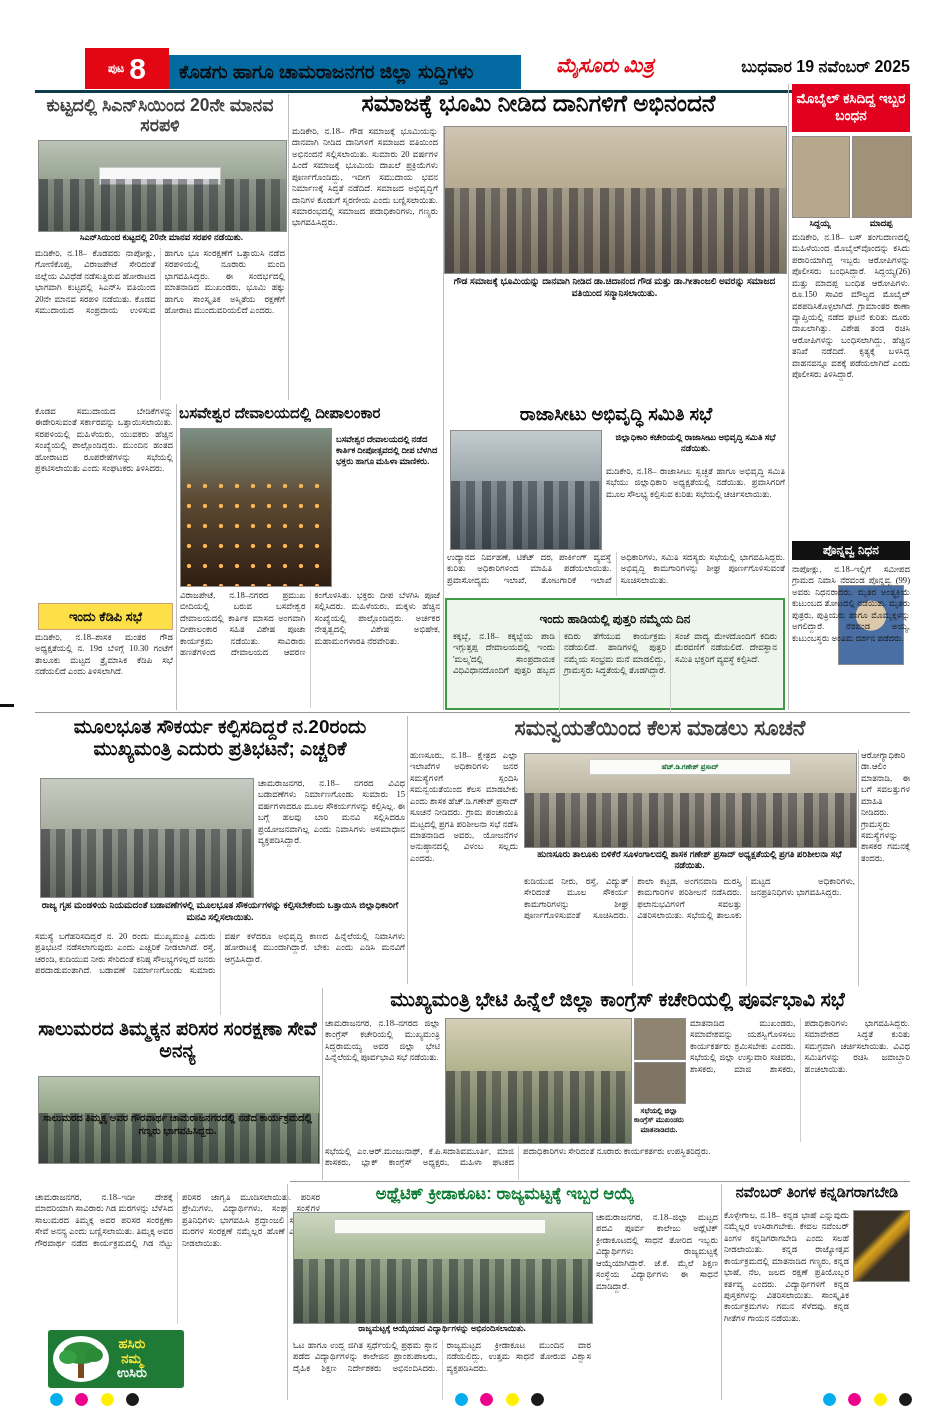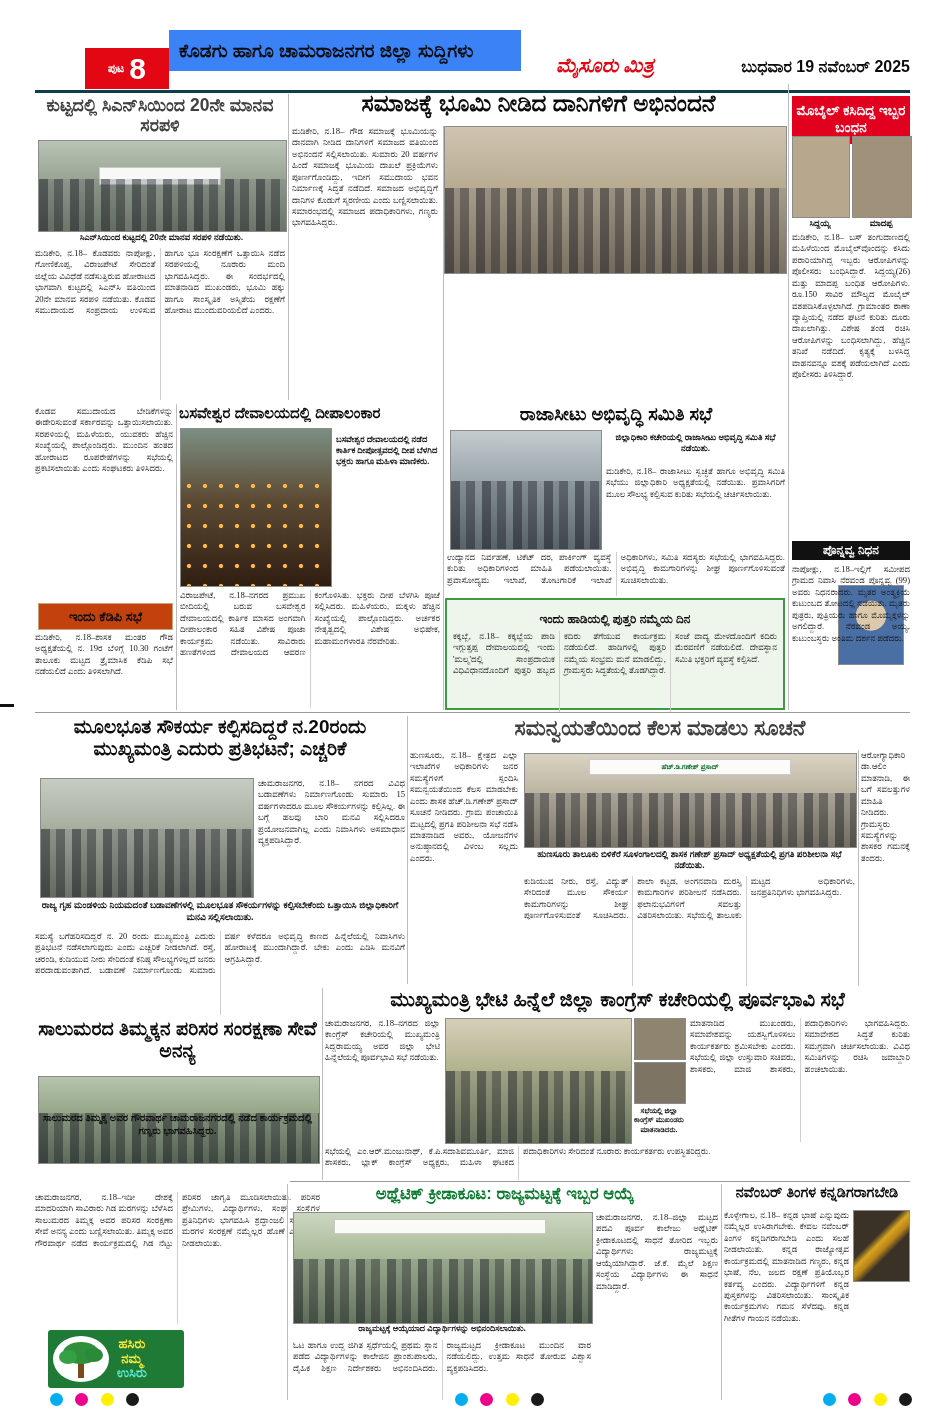--- a/index.html
+++ b/index.html
@@ -30,45 +30,46 @@
 </style>
 </head>
 <body>
 
 <div class="page">
 
   <div class="abs" style="left:85px;top:48px;width:84px;height:41px;background:#e30613;color:#fff;display:flex;align-items:center;justify-content:center;gap:5px;">
     <span style="font-size:11px;font-weight:700;">ಪುಟ</span>
     <span style="font-size:30px;font-weight:700;line-height:1;">8</span>
   </div>
-  <div class="abs" style="left:169px;top:30px;width:352px;height:41px;background:#3b82f6;display:flex;align-items:center;">
+  <div class="abs" style="left:169px;top:55px;width:352px;height:34px;background:#0369a1;display:flex;align-items:center;">
     <span style="font-size:18.5px;font-weight:700;color:#0c0c0c;padding-left:10px;">ಕೊಡಗು ಹಾಗೂ ಚಾಮರಾಜನಗರ ಜಿಲ್ಲಾ ಸುದ್ದಿಗಳು</span>
   </div>
   <div class="abs" style="left:540px;top:54px;width:130px;font-family:'Liberation Serif',serif;font-style:italic;font-weight:700;font-size:20px;color:#e30613;text-align:center;">ಮೈಸೂರು ಮಿತ್ರ</div>
   <div class="abs" style="left:690px;top:58px;width:220px;font-size:16px;font-weight:700;color:#0c0c0c;text-align:right;">ಬುಧವಾರ 19 ನವೆಂಬರ್ 2025</div>
   <div class="abs" style="left:35px;top:90px;width:875px;height:3px;background:#0e3d4c;"></div>
 
   <div class="abs hl redhl" style="left:35px;top:95px;width:250px;font-size:17.5px;">ಕುಟ್ಟದಲ್ಲಿ ಸಿಎನ್‌ಸಿಯಿಂದ 20ನೇ ಮಾನವ ಸರಪಳಿ</div>
   <div class="photo ppl" style="left:38px;top:140px;width:247px;height:90px;background:linear-gradient(180deg,#b9c3b6 0%,#97a391 45%,#6e7a68 100%);">
     <div class="banner" style="left:60px;top:26px;width:120px;height:16px;"></div>
   </div>
   <div class="abs cap" style="left:35px;top:232px;width:253px;font-size:8.5px;">ಸಿಎನ್‌ಸಿಯಿಂದ ಕುಟ್ಟದಲ್ಲಿ 20ನೇ ಮಾನವ ಸರಪಳಿ ನಡೆಯಿತು.</div>
   <div class="abs bt c2" style="left:35px;top:248px;width:250px;height:152px;">ಮಡಿಕೇರಿ, ನ.18– ಕೊಡವರು ನಾಪೋಕ್ಲು, ಗೋಣಿಕೊಪ್ಪ, ವಿರಾಜಪೇಟೆ ಸೇರಿದಂತೆ ಜಿಲ್ಲೆಯ ವಿವಿಧೆಡೆ ನಡೆಸುತ್ತಿರುವ ಹೋರಾಟದ ಭಾಗವಾಗಿ ಕುಟ್ಟದಲ್ಲಿ ಸಿಎನ್‌ಸಿ ವತಿಯಿಂದ 20ನೇ ಮಾನವ ಸರಪಳಿ ನಡೆಯಿತು. ಕೊಡವ ಸಮುದಾಯದ ಸಂಪ್ರದಾಯ ಉಳಿಸುವ ಹಾಗೂ ಭೂ ಸಂರಕ್ಷಣೆಗೆ ಒತ್ತಾಯಿಸಿ ನಡೆದ ಸರಪಳಿಯಲ್ಲಿ ನೂರಾರು ಮಂದಿ ಭಾಗವಹಿಸಿದ್ದರು. ಈ ಸಂದರ್ಭದಲ್ಲಿ ಮಾತನಾಡಿದ ಮುಖಂಡರು, ಭೂಮಿ ಹಕ್ಕು ಹಾಗೂ ಸಾಂಸ್ಕೃತಿಕ ಅಸ್ಮಿತೆಯ ರಕ್ಷಣೆಗೆ ಹೋರಾಟ ಮುಂದುವರಿಯಲಿದೆ ಎಂದರು.</div>
   <div class="abs bt" style="left:35px;top:406px;width:138px;height:194px;">ಕೊಡವ ಸಮುದಾಯದ ಬೇಡಿಕೆಗಳನ್ನು ಈಡೇರಿಸುವಂತೆ ಸರ್ಕಾರವನ್ನು ಒತ್ತಾಯಿಸಲಾಯಿತು. ಸರಪಳಿಯಲ್ಲಿ ಮಹಿಳೆಯರು, ಯುವಕರು ಹೆಚ್ಚಿನ ಸಂಖ್ಯೆಯಲ್ಲಿ ಪಾಲ್ಗೊಂಡಿದ್ದರು. ಮುಂದಿನ ಹಂತದ ಹೋರಾಟದ ರೂಪರೇಷೆಗಳನ್ನು ಸಭೆಯಲ್ಲಿ ಪ್ರಕಟಿಸಲಾಯಿತು ಎಂದು ಸಂಘಟಕರು ತಿಳಿಸಿದರು.</div>
 
-  <div class="abs" style="left:38px;top:603px;width:133px;height:25px;background:#c2410c;border:1px solid #c9a27a;display:flex;align-items:center;justify-content:center;">
+  <div class="abs" style="left:38px;top:603px;width:133px;height:25px;background:#fde047;border:1px solid #c9a27a;display:flex;align-items:center;justify-content:center;">
     <span class="hl" style="font-size:13px;">ಇಂದು ಕೆಡಿಪಿ ಸಭೆ</span>
   </div>
   <div class="abs bt" style="left:35px;top:632px;width:138px;height:76px;">ಮಡಿಕೇರಿ, ನ.18–ಶಾಸಕ ಮಂತರ ಗೌಡ ಅಧ್ಯಕ್ಷತೆಯಲ್ಲಿ ನ. 19ರ ಬೆಳಿಗ್ಗೆ 10.30 ಗಂಟೆಗೆ ತಾಲೂಕು ಮಟ್ಟದ ತ್ರೈಮಾಸಿಕ ಕೆಡಿಪಿ ಸಭೆ ನಡೆಯಲಿದೆ ಎಂದು ತಿಳಿಸಲಾಗಿದೆ.</div>
 
   <div class="abs hl" style="left:292px;top:90px;width:493px;font-size:23px;">ಸಮಾಜಕ್ಕೆ ಭೂಮಿ ನೀಡಿದ ದಾನಿಗಳಿಗೆ ಅಭಿನಂದನೆ</div>
   <div class="abs bt" style="left:292px;top:126px;width:146px;height:274px;">ಮಡಿಕೇರಿ, ನ.18– ಗೌಡ ಸಮಾಜಕ್ಕೆ ಭೂಮಿಯನ್ನು ದಾನವಾಗಿ ನೀಡಿದ ದಾನಿಗಳಿಗೆ ಸಮಾಜದ ವತಿಯಿಂದ ಅಭಿನಂದನೆ ಸಲ್ಲಿಸಲಾಯಿತು. ಸುಮಾರು 20 ವರ್ಷಗಳ ಹಿಂದೆ ಸಮಾಜಕ್ಕೆ ಭೂಮಿಯ ದಾಖಲೆ ಪ್ರಕ್ರಿಯೆಗಳು ಪೂರ್ಣಗೊಂಡಿದ್ದು, ಇದೀಗ ಸಮುದಾಯ ಭವನ ನಿರ್ಮಾಣಕ್ಕೆ ಸಿದ್ಧತೆ ನಡೆದಿದೆ. ಸಮಾಜದ ಅಭಿವೃದ್ಧಿಗೆ ದಾನಿಗಳ ಕೊಡುಗೆ ಸ್ಮರಣೀಯ ಎಂದು ಬಣ್ಣಿಸಲಾಯಿತು. ಸಮಾರಂಭದಲ್ಲಿ ಸಮಾಜದ ಪದಾಧಿಕಾರಿಗಳು, ಗಣ್ಯರು ಭಾಗವಹಿಸಿದ್ದರು.</div>
   <div class="photo ppl" style="left:444px;top:126px;width:341px;height:146px;background:linear-gradient(180deg,#cfc4b0 0%,#b3a68c 50%,#84765f 100%);"></div>
+  <div class="abs cap" style="left:444px;top:276px;width:341px;height:26px;font-size:9px;">ಗೌಡ ಸಮಾಜಕ್ಕೆ ಭೂಮಿಯನ್ನು ದಾನವಾಗಿ ನೀಡಿದ ಡಾ.ಚಿದಾನಂದ ಗೌಡ ಮತ್ತು ಡಾ.ಗೀತಾಂಜಲಿ ಅವರನ್ನು ಸಮಾಜದ ವತಿಯಿಂದ ಸನ್ಮಾನಿಸಲಾಯಿತು.</div>
 
-  <div class="abs" style="left:792px;top:96px;width:118px;height:48px;background:#e1001e;display:flex;align-items:center;justify-content:center;">
+  <div class="abs" style="left:792px;top:84px;width:118px;height:48px;background:#e1001e;display:flex;align-items:center;justify-content:center;">
     <span class="hl" style="color:#fff;font-size:13.5px;line-height:1.25;">ಮೊಬೈಲ್ ಕಸಿದಿದ್ದ ಇಬ್ಬರ ಬಂಧನ</span>
   </div>
   <div class="photo face" style="left:792px;top:136px;width:56px;height:80px;background-color:#b6a astype;background:#b7a78d;"></div>
   <div class="photo face" style="left:852px;top:136px;width:58px;height:80px;background:#9f917a;"></div>
   <div class="abs cap" style="left:792px;top:218px;width:56px;font-size:8.5px;">ಸಿದ್ದಯ್ಯ</div>
   <div class="abs cap" style="left:852px;top:218px;width:58px;font-size:8.5px;">ಮಾದಪ್ಪ</div>
   <div class="abs bt" style="left:792px;top:232px;width:118px;height:306px;">ಮಡಿಕೇರಿ, ನ.18– ಬಸ್ ತಂಗುದಾಣದಲ್ಲಿ ಮಹಿಳೆಯಿಂದ ಮೊಬೈಲ್‌ವೊಂದನ್ನು ಕಸಿದು ಪರಾರಿಯಾಗಿದ್ದ ಇಬ್ಬರು ಆರೋಪಿಗಳನ್ನು ಪೊಲೀಸರು ಬಂಧಿಸಿದ್ದಾರೆ. ಸಿದ್ದಯ್ಯ(26) ಮತ್ತು ಮಾದಪ್ಪ ಬಂಧಿತ ಆರೋಪಿಗಳು. ರೂ.150 ಸಾವಿರ ಮೌಲ್ಯದ ಮೊಬೈಲ್ ವಶಪಡಿಸಿಕೊಳ್ಳಲಾಗಿದೆ. ಗ್ರಾಮಾಂತರ ಠಾಣಾ ವ್ಯಾಪ್ತಿಯಲ್ಲಿ ನಡೆದ ಘಟನೆ ಕುರಿತು ದೂರು ದಾಖಲಾಗಿತ್ತು. ವಿಶೇಷ ತಂಡ ರಚಿಸಿ ಆರೋಪಿಗಳನ್ನು ಬಂಧಿಸಲಾಗಿದ್ದು, ಹೆಚ್ಚಿನ ತನಿಖೆ ನಡೆದಿದೆ. ಕೃತ್ಯಕ್ಕೆ ಬಳಸಿದ್ದ ವಾಹನವನ್ನೂ ವಶಕ್ಕೆ ಪಡೆಯಲಾಗಿದೆ ಎಂದು ಪೊಲೀಸರು ತಿಳಿಸಿದ್ದಾರೆ.</div>
 
   <div class="abs" style="left:792px;top:541px;width:118px;height:19px;background:#111;display:flex;align-items:center;justify-content:center;">
     <span class="hl" style="color:#fff;font-size:12px;">ಪೊನ್ನವ್ವ ನಿಧನ</span>
@@ -129,21 +130,21 @@
   <div class="abs" style="left:48px;top:1330px;width:136px;height:58px;background:#1e7a34;border-radius:3px;display:flex;align-items:center;">
     <div style="width:56px;height:46px;background:#fff;border-radius:50%;margin-left:5px;position:relative;overflow:hidden;">
       <div style="position:absolute;left:25px;top:24px;width:6px;height:18px;background:#7a4a1e;"></div>
       <div style="position:absolute;left:10px;top:6px;width:36px;height:22px;background:#2f8f3a;border-radius:50%;"></div>
       <div style="position:absolute;left:6px;top:14px;width:18px;height:14px;background:#35a044;border-radius:50%;"></div>
       <div style="position:absolute;left:32px;top:12px;width:18px;height:14px;background:#2a8a38;border-radius:50%;"></div>
     </div>
     <div style="margin-left:8px;text-align:center;line-height:1.15;">
       <div style="color:#ffe93a;font-weight:700;font-size:13px;">ಹಸಿರು</div>
       <div style="color:#ffe93a;font-weight:700;font-size:13px;">ನಮ್ಮ</div>
-      <div style="color:#5eead4;font-weight:700;font-size:13px;">ಉಸಿರು</div>
+      <div style="color:#ffffff;font-weight:700;font-size:13px;">ಉಸಿರು</div>
     </div>
   </div>
 
   <div class="abs hl greenhl" style="left:290px;top:1184px;width:430px;font-size:16.5px;">ಅಥ್ಲೆಟಿಕ್ ಕ್ರೀಡಾಕೂಟ: ರಾಜ್ಯಮಟ್ಟಕ್ಕೆ ಇಬ್ಬರ ಆಯ್ಕೆ</div>
   <div class="photo ppl" style="left:293px;top:1212px;width:298px;height:110px;background:linear-gradient(180deg,#ccd6c0 0%,#9fb28c 50%,#67795c 100%);">
     <div class="banner" style="left:40px;top:6px;width:210px;height:13px;"></div>
   </div>
   <div class="abs cap" style="left:293px;top:1324px;width:298px;height:14px;font-size:8.2px;">ರಾಜ್ಯಮಟ್ಟಕ್ಕೆ ಆಯ್ಕೆಯಾದ ವಿದ್ಯಾರ್ಥಿಗಳನ್ನು ಅಭಿನಂದಿಸಲಾಯಿತು.</div>
   <div class="abs bt" style="left:596px;top:1212px;width:122px;height:186px;">ಚಾಮರಾಜನಗರ, ನ.18–ಜಿಲ್ಲಾ ಮಟ್ಟದ ಪದವಿ ಪೂರ್ವ ಕಾಲೇಜು ಅಥ್ಲೆಟಿಕ್ ಕ್ರೀಡಾಕೂಟದಲ್ಲಿ ಸಾಧನೆ ತೋರಿದ ಇಬ್ಬರು ವಿದ್ಯಾರ್ಥಿಗಳು ರಾಜ್ಯಮಟ್ಟಕ್ಕೆ ಆಯ್ಕೆಯಾಗಿದ್ದಾರೆ. ಜೆ.ಕೆ. ಮೈಲೆ ಶಿಕ್ಷಣ ಸಂಸ್ಥೆಯ ವಿದ್ಯಾರ್ಥಿಗಳು ಈ ಸಾಧನೆ ಮಾಡಿದ್ದಾರೆ.</div>
   <div class="abs bt c2" style="left:293px;top:1340px;width:298px;height:60px;">ಓಟ ಹಾಗೂ ಉದ್ದ ಜಿಗಿತ ಸ್ಪರ್ಧೆಯಲ್ಲಿ ಪ್ರಥಮ ಸ್ಥಾನ ಪಡೆದ ವಿದ್ಯಾರ್ಥಿಗಳನ್ನು ಕಾಲೇಜಿನ ಪ್ರಾಂಶುಪಾಲರು, ದೈಹಿಕ ಶಿಕ್ಷಣ ನಿರ್ದೇಶಕರು ಅಭಿನಂದಿಸಿದರು. ರಾಜ್ಯಮಟ್ಟದ ಕ್ರೀಡಾಕೂಟ ಮುಂದಿನ ವಾರ ನಡೆಯಲಿದ್ದು, ಉತ್ತಮ ಸಾಧನೆ ತೋರುವ ವಿಶ್ವಾಸ ವ್ಯಕ್ತಪಡಿಸಿದರು.</div>

